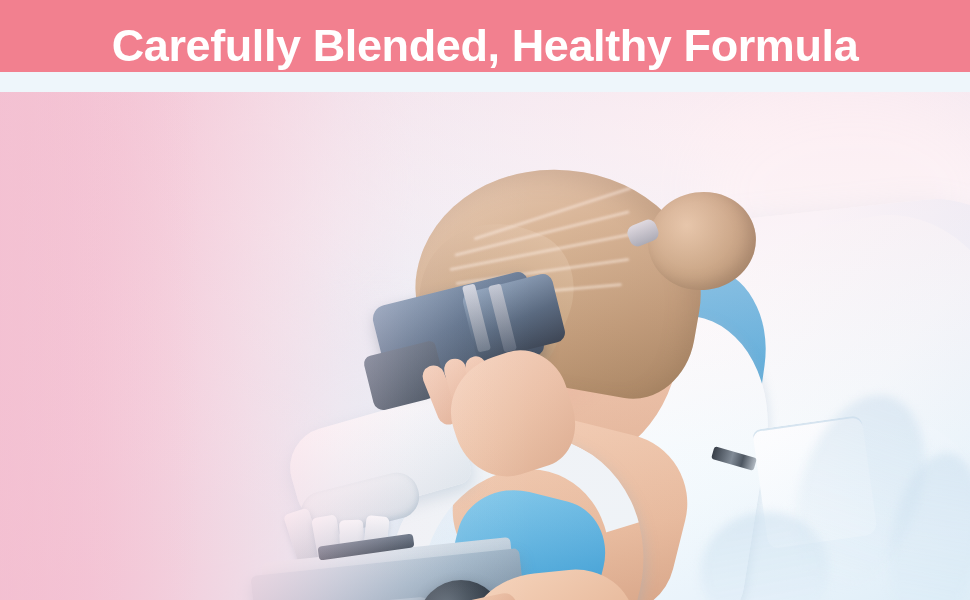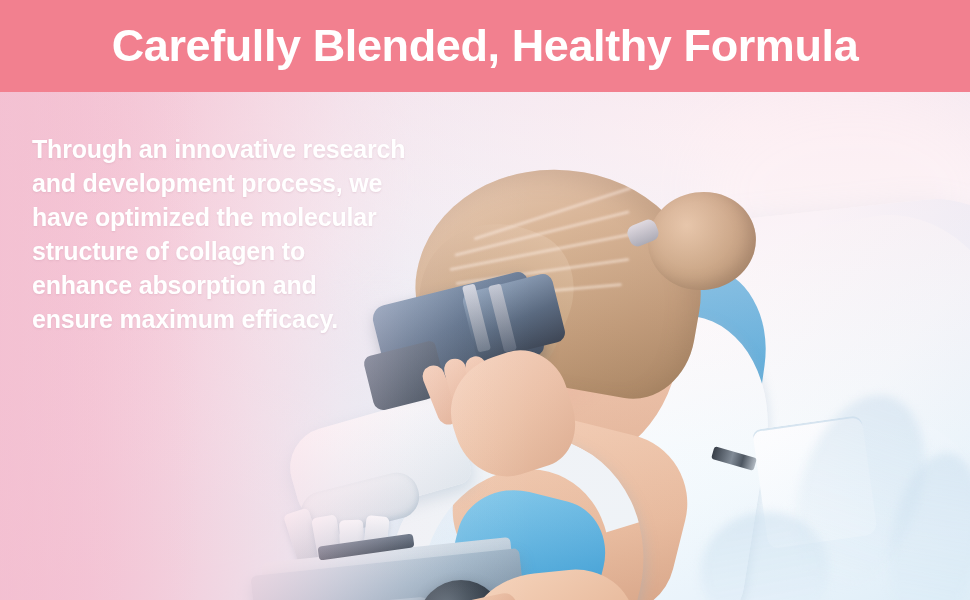--- a/index.html
+++ b/index.html
@@ -18,21 +18,21 @@
     overflow: hidden;
     background: #eef6fb;
   }
 
   
   .headline-band {
     position: absolute;
     left: 0;
     top: 0;
     width: 970px;
-    height: 92px;
+    height: 72px;
     background: #f2808f;
     z-index: 40;
   }
   .headline-text {
     position: absolute;
     left: 0;
     top: 0;
     width: 970px;
     height: 92px;
     display: flex;
@@ -607,23 +607,15 @@
 
       <div class="hand-knob"></div>
       <div class="finger2 g1"></div>
 
     </div>
 
     <div class="pink-wash"></div>
     <div class="pink-wash-v"></div>
     <div class="edge-fade-left"></div>
 
-    <div class="body-copy">
-      <span class="line">Through an innovative research</span>
-      <span class="line">and development process, we</span>
-      <span class="line">have optimized the molecular</span>
-      <span class="line">structure of collagen to</span>
-      <span class="line">enhance absorption and</span>
-      <span class="line">ensure maximum efficacy.</span>
-    </div>
 
   </div>
 </div>
 
 </body></html>

